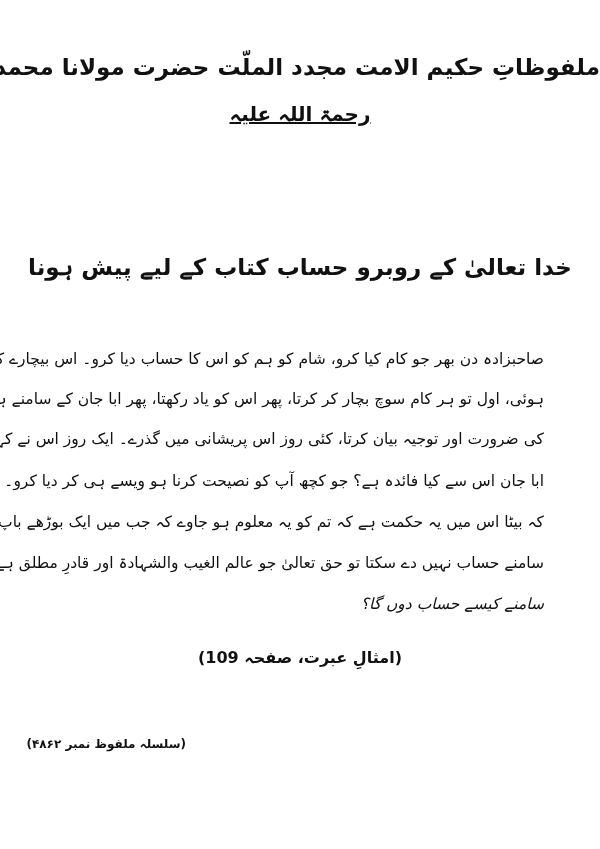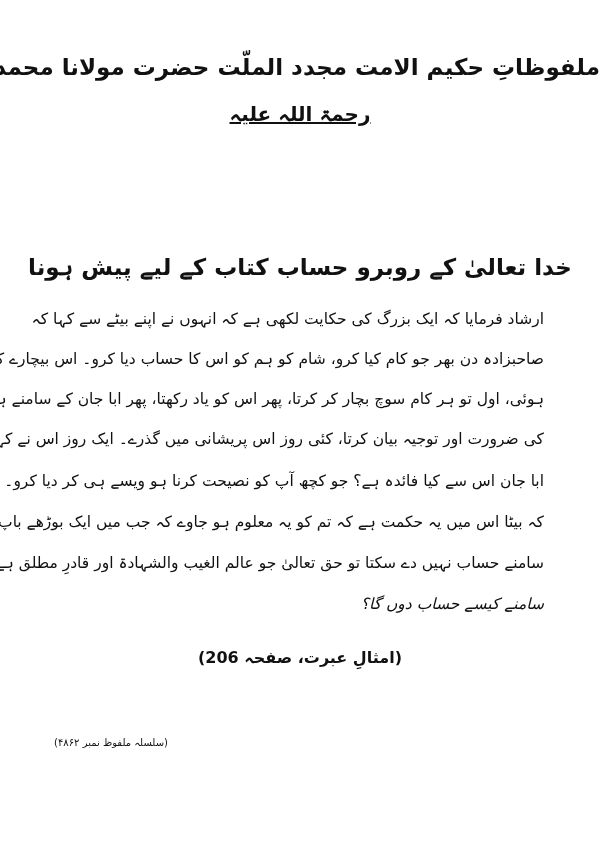--- a/index.html
+++ b/index.html
@@ -53,39 +53,38 @@
       font-size: 16px;
       font-weight: bold;
       white-space: nowrap;
     }
     #footer-ref {
       position: absolute;
       left: 36px;
       top: 737px;
       width: 150px;
       text-align: center;
-      font-size: 10px;
-      font-weight: normal;
+      font-size: 12px;
+      font-weight: bold;
       white-space: nowrap;
     }
   </style>
 </head>
 <body>
 
 <div class="page">
   <div id="title1" class="title-line">ملفوظاتِ حکیم الامت مجدد الملّت حضرت مولانا محمد اشرف علی تھانوی</div>
   <div id="title2" class="title-line">رحمۃ اللہ علیہ</div>
 
   <div id="heading" class="title-line">خدا تعالیٰ کے روبرو حساب کتاب کے لیے پیش ہونا</div>
 
-  <div class="body-line" style="top:306px">ارشاد فرمایا کہ ایک بزرگ کی حکایت لکھی ہے کہ انہوں نے اپنے بیٹے سے کہا کہ</div>
   <div class="body-line" style="top:346px">صاحبزادہ  دن بھر جو کام کیا کرو، شام کو ہم کو اس کا حساب دیا کرو۔ اس بیچارے کو بڑی دقت</div>
   <div class="body-line" style="top:386px">ہوئی، اول تو ہر کام سوچ بچار کر کرتا، پھر اس کو یاد رکھتا، پھر ابا جان کے سامنے ہر کام کی وجہ اور اس</div>
   <div class="body-line" style="top:426px">کی ضرورت اور توجیہ بیان کرتا، کئی روز اس پریشانی میں گذرے۔ ایک روز اس نے کہا کہ</div>
   <div class="body-line" style="top:468px">ابا جان اس سے کیا فائدہ ہے؟ جو کچھ آپ کو نصیحت کرنا ہو ویسے ہی کر دیا کرو۔ انہوں نے فرمایا</div>
   <div class="body-line" style="top:509px">کہ بیٹا اس میں یہ حکمت ہے کہ تم کو یہ معلوم ہو جاوے کہ جب میں ایک بوڑھے باپ کے</div>
   <div class="body-line" style="top:550px">سامنے حساب نہیں دے سکتا تو حق تعالیٰ جو عالم الغیب والشہادۃ اور قادرِ مطلق ہے، اس کے</div>
   <div class="body-line last" style="top:591px">سامنے کیسے حساب دوں گا؟</div>
 
-  <div id="citation">(امثالِ عبرت، صفحہ 206)</div>
+  <div id="citation">(امثالِ عبرت، صفحہ 109)</div>
 
   <div id="footer-ref">(سلسلہ ملفوظ نمبر ۴۸۶۲)</div>
 </div>
 
 </body></html>

